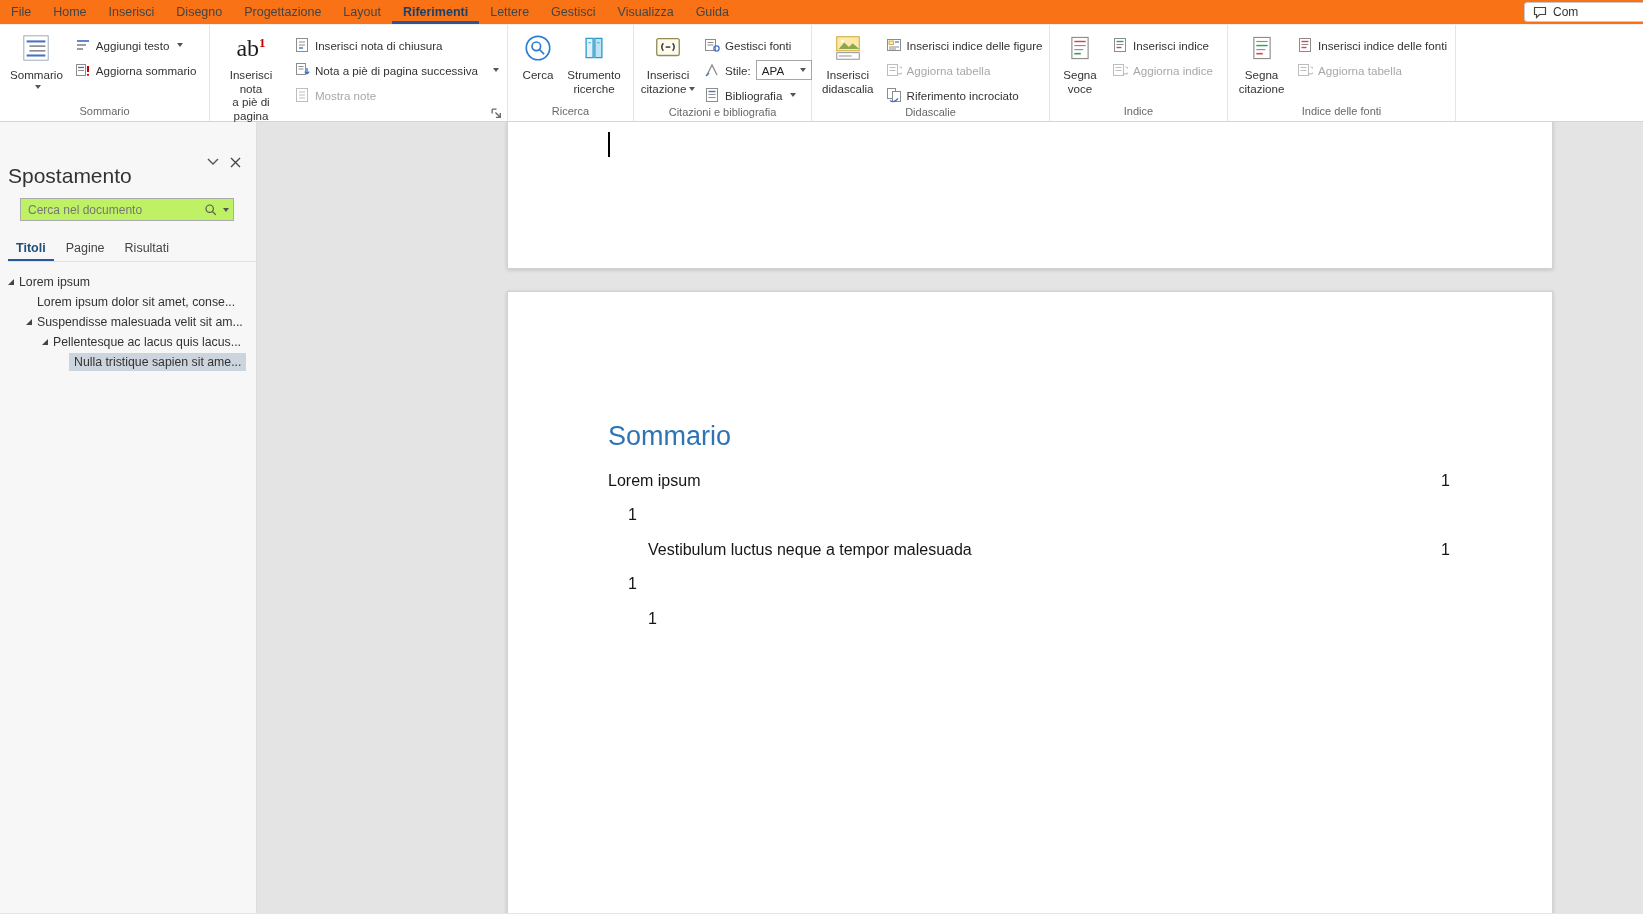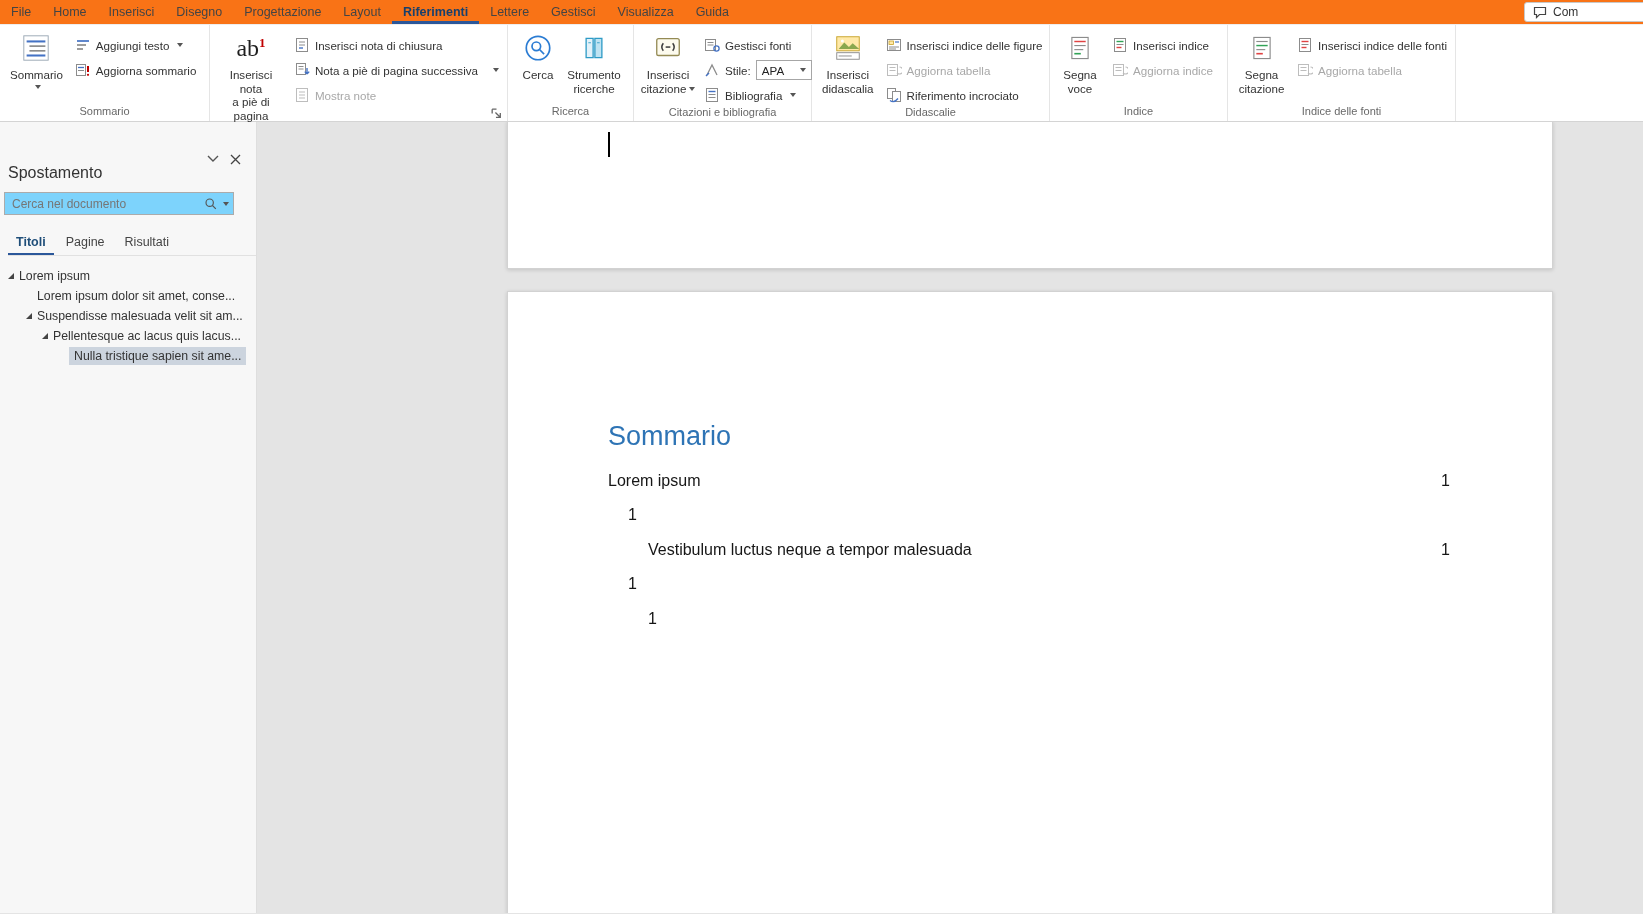--- a/index.html
+++ b/index.html
@@ -39,23 +39,23 @@
            background:#fff; height:20px; padding:0 5px; width:56px; font-size:11.6px; color:#222; }
   .launcher { position:absolute; right:4px; bottom:2px; width:13px; height:13px; cursor:default; }
 
   
   .content { display:flex; height:791px; }
 
   
   .navpane { width:257px; flex:0 0 257px; background:#f7f7f7; border-right:1px solid #dedede;
              padding:0; position:relative; }
   .nav-header { display:flex; align-items:center; padding:14px 10px 8px 8px; }
-  .nav-title { font-size:16px; color:#333; flex:1;margin-top:28px; }
+  .nav-title { font-size:21px; color:#333; flex:1;margin-top:28px; }
   .nav-hicon { width:22px; height:20px; display:flex; align-items:center; justify-content:center; color:#555; }
-  .nav-search { margin:2px 22px 0 4px; height:23px; border:1px solid #ababab; background:#7dd3fc;
+  .nav-search { margin:2px 22px 0 20px; height:23px; border:1px solid #ababab; background:#bef264;
                 display:flex; align-items:center; padding:0 4px 0 7px; }
   .nav-search input { border:none; outline:none; flex:1; font-size:12px; color:#333;
                       font-family:"Liberation Sans", sans-serif; background:transparent; }
   .nav-search input::placeholder { color:#767676; }
   .nav-tabs { display:flex; gap:4px; margin:16px 0 0 8px; font-size:12.5px; border-bottom:1px solid #e1e1e1; padding-bottom:0; }
   .nav-tab { padding:4px 8px 6px; color:#444; cursor:default;text-align:center; }
   .nav-tab.active { color:#1f4e79; font-weight:700; box-shadow: inset 0 -2px 0 #2b579a; }
   .nav-tree { margin-top:10px; font-size:12.3px; color:#333; }
   .tree-row { display:flex; align-items:center; height:20px; cursor:default; }
   .tree-row .tri { width:0; height:0; border-bottom:6px solid #444; border-left:6px solid transparent;

